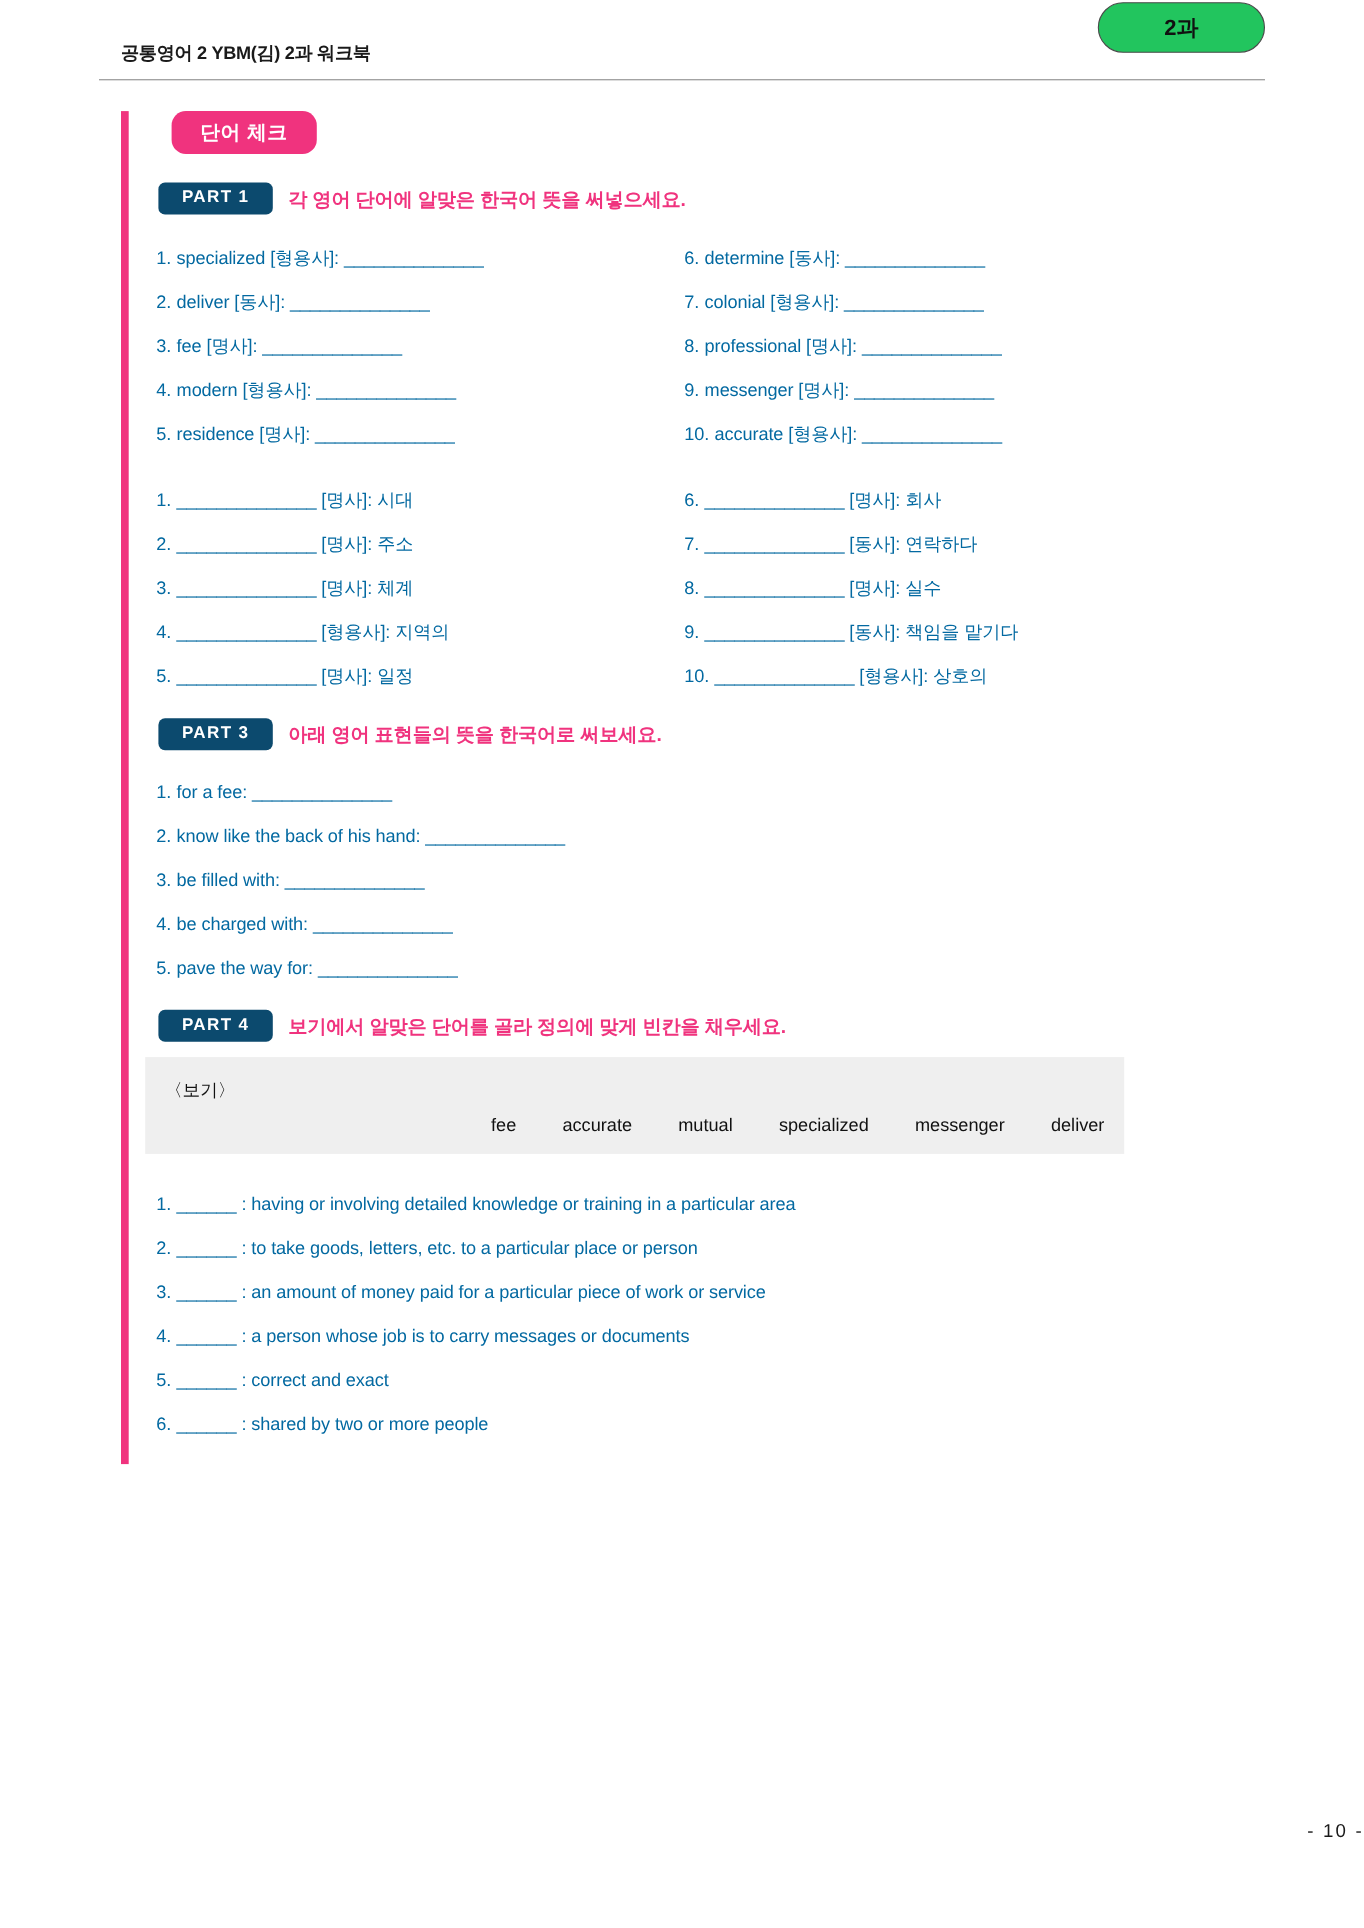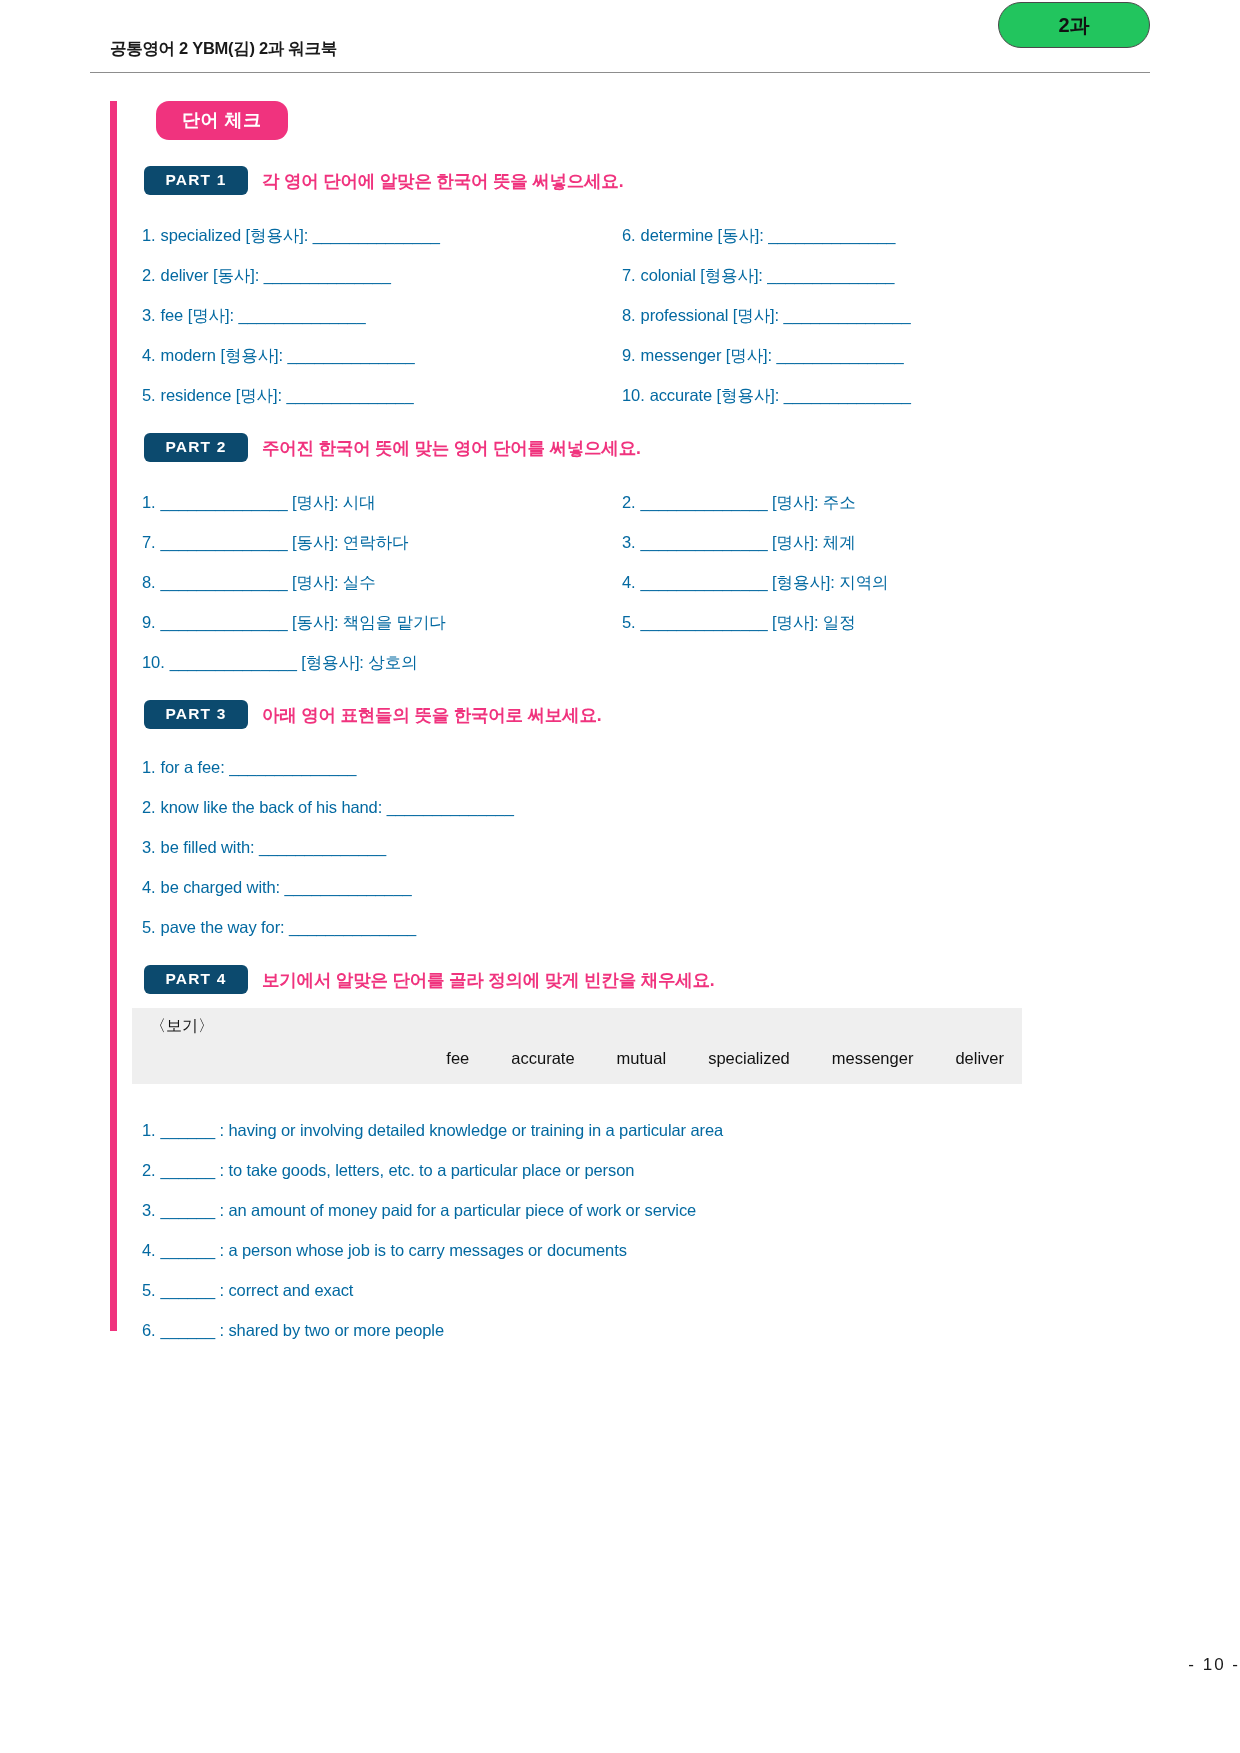--- a/index.html
+++ b/index.html
@@ -129,21 +129,21 @@
     margin-top: 18px;
     padding-left: 10px;
   }
   .qlist-single .qrow { line-height: 40px; }
 
   
   .wordbank {
     background: #efefef;
     margin-top: 14px;
     margin-left: 0px;
-    padding: 8px 18px 16px 18px;
+    padding: 20px 18px 16px 18px;
     width: 890px;
   }
   .wordbank-label {
     font-size: 16px;
     color: #111;
     margin-bottom: 12px;
   }
   .wordbank-words {
     display: flex;
     gap: 42px;
@@ -201,26 +201,23 @@
     <div class="qrow"><span class="qnum">7.</span><span>colonial [형용사]: ______________</span></div>
     <div class="qrow"><span class="qnum">3.</span><span>fee [명사]: ______________</span></div>
     <div class="qrow"><span class="qnum">8.</span><span>professional [명사]: ______________</span></div>
     <div class="qrow"><span class="qnum">4.</span><span>modern [형용사]: ______________</span></div>
     <div class="qrow"><span class="qnum">9.</span><span>messenger [명사]: ______________</span></div>
     <div class="qrow"><span class="qnum">5.</span><span>residence [명사]: ______________</span></div>
     <div class="qrow"><span class="qnum">10.</span><span>accurate [형용사]: ______________</span></div>
   </div>
 
   
-  <div class="part-head gap-part-tight">
-    <span class="part-badge">PART 2</span>
-    <span class="part-instr">주어진 한국어 뜻에 맞는 영어 단어를 써넣으세요.</span>
-  </div>
   <div class="qgrid">
     <div class="qrow"><span class="qnum">1.</span><span>______________ [명사]: 시대</span></div>
+    <div class="qrow"><span class="qnum">6.</span><span>______________ [명사]: 회사</span></div>
     <div class="qrow"><span class="qnum">2.</span><span>______________ [명사]: 주소</span></div>
     <div class="qrow"><span class="qnum">7.</span><span>______________ [동사]: 연락하다</span></div>
     <div class="qrow"><span class="qnum">3.</span><span>______________ [명사]: 체계</span></div>
     <div class="qrow"><span class="qnum">8.</span><span>______________ [명사]: 실수</span></div>
     <div class="qrow"><span class="qnum">4.</span><span>______________ [형용사]: 지역의</span></div>
     <div class="qrow"><span class="qnum">9.</span><span>______________ [동사]: 책임을 맡기다</span></div>
     <div class="qrow"><span class="qnum">5.</span><span>______________ [명사]: 일정</span></div>
     <div class="qrow"><span class="qnum">10.</span><span>______________ [형용사]: 상호의</span></div>
   </div>
 

